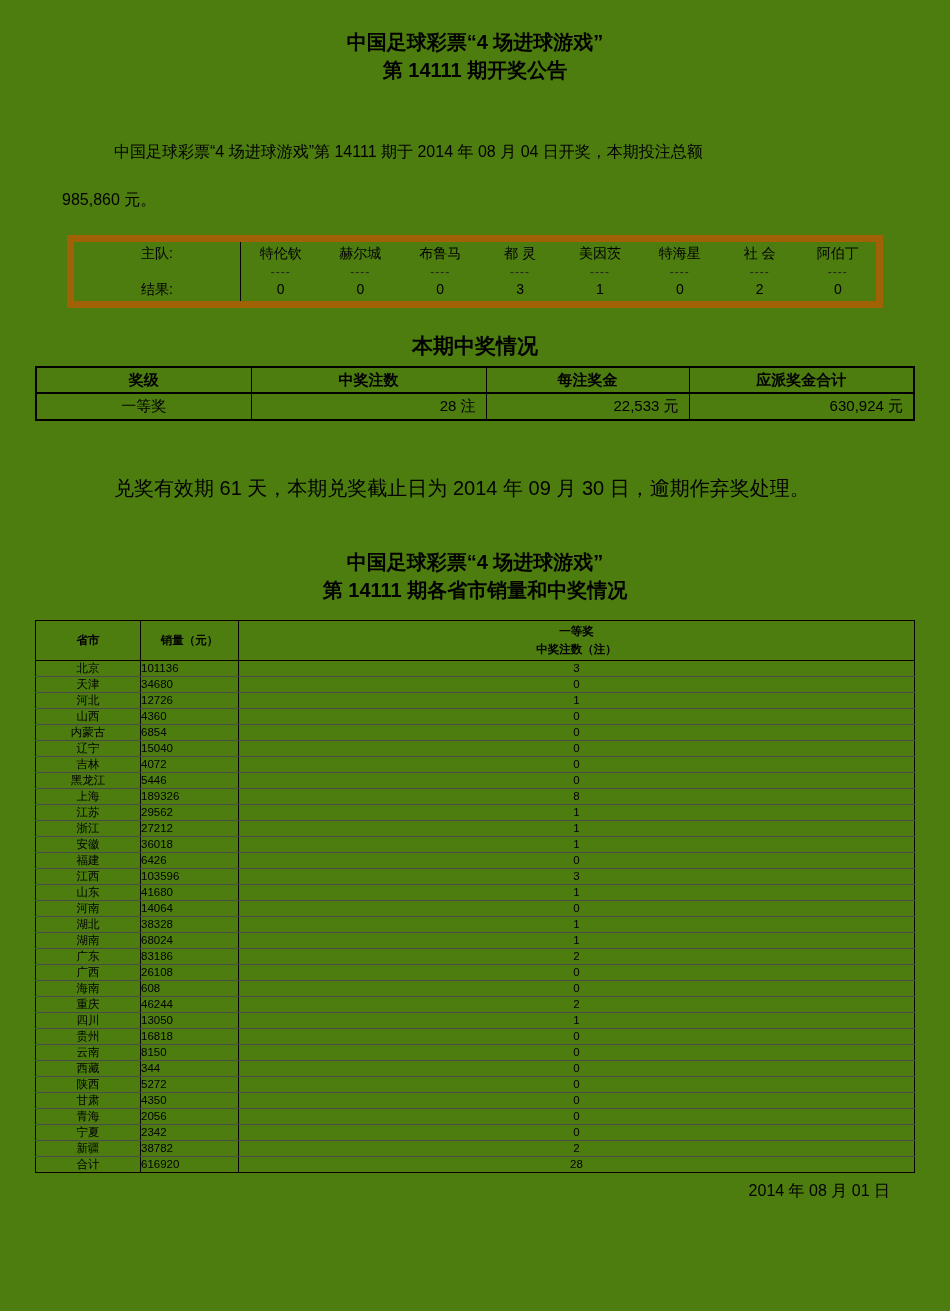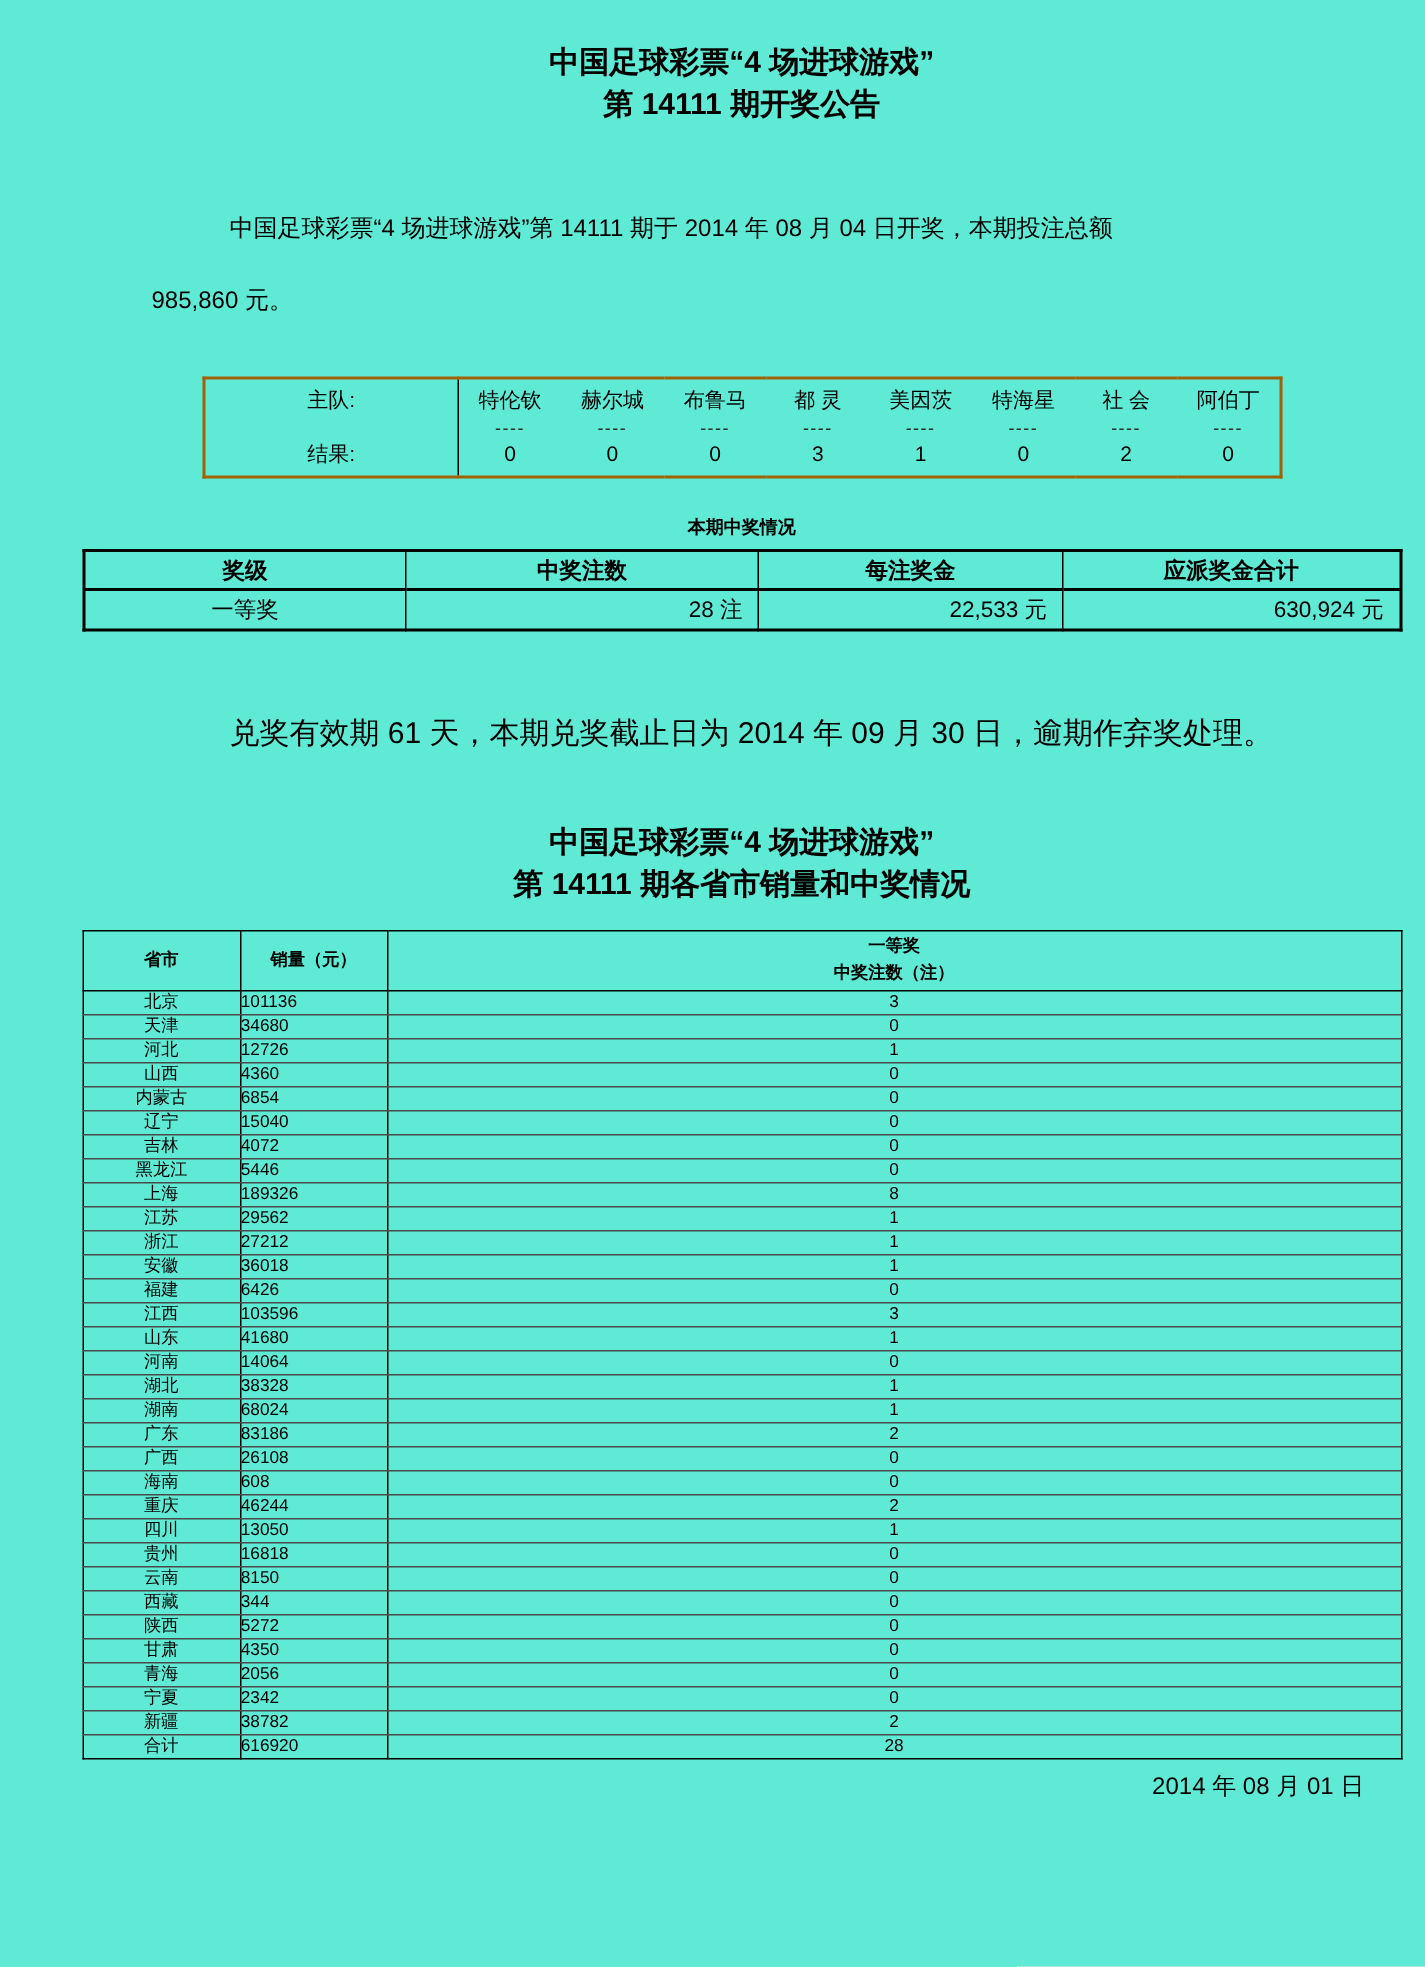--- a/index.html
+++ b/index.html
@@ -1,36 +1,36 @@
 <!DOCTYPE html>
 <html><head>
 <meta charset="utf-8">
 <style>
   * { margin:0; padding:0; box-sizing:border-box; }
   html,body { background:#e8e8e8; }
   .page {
-    width:950px; height:1311px; margin:0 auto; background:#5eead4;
-    font-family:"Liberation Sans", sans-serif; color:#000; overflow:hidden;padding-left:39px;
+    width:950px; height:1311px; margin:0 auto; background:#4d7c0f;
+    font-family:"Liberation Sans", sans-serif; color:#000; overflow:hidden;
   }
   
   .doc-title { padding-top:28px; text-align:center; font-size:20px; font-weight:bold; line-height:28px; }
   .doc-title.second { padding-top:46px; }
   
   .intro { margin:58px 62px 0 62px; font-size:16px; }
   .intro .line1 { text-indent:52px; margin-bottom:27px; }
   
   table { border-collapse:collapse; }
-  .match-table { width:720px; margin:40px auto 0; border:2px solid #a16207; font-size:14px; table-layout:fixed; }
+  .match-table { width:816px; margin:24px auto 0; border:7px solid #a16207; font-size:14px; table-layout:fixed; }
   .match-table td { text-align:center; }
   .match-table td.row-label { width:170px; border-right:1px solid #000; }
   .match-table tr.teams-row td { height:26px; vertical-align:bottom; padding-bottom:2px; }
   .match-table tr.dash-row td { height:14px; color:#222; font-size:12px; letter-spacing:1px; }
   .match-table tr.results-row td { height:26px; vertical-align:top; padding-top:2px; }
   
-  .prize-title { margin-top:24px; text-align:center; font-size:12px; font-weight:bold; }
+  .prize-title { margin-top:24px; text-align:center; font-size:21px; font-weight:bold; }
   .prize-table { width:880px; margin:6px auto 0; font-size:15px; border:2px solid #000; table-layout:fixed; }
   .prize-table th { border:1px solid #000; border-bottom:2px solid #000; height:26px; font-weight:bold; }
   .prize-table td { border:1px solid #000; height:27px; }
   .prize-table .c1 { width:215px; }
   .prize-table .c2 { width:235px; }
   .prize-table .c3 { width:203px; }
   .prize-table td.c1 { text-align:center; }
   .prize-table td.num { text-align:right; padding-right:10px; }
   
   .redemption { margin:54px 62px 0 62px; font-size:20px; text-indent:52px; }

